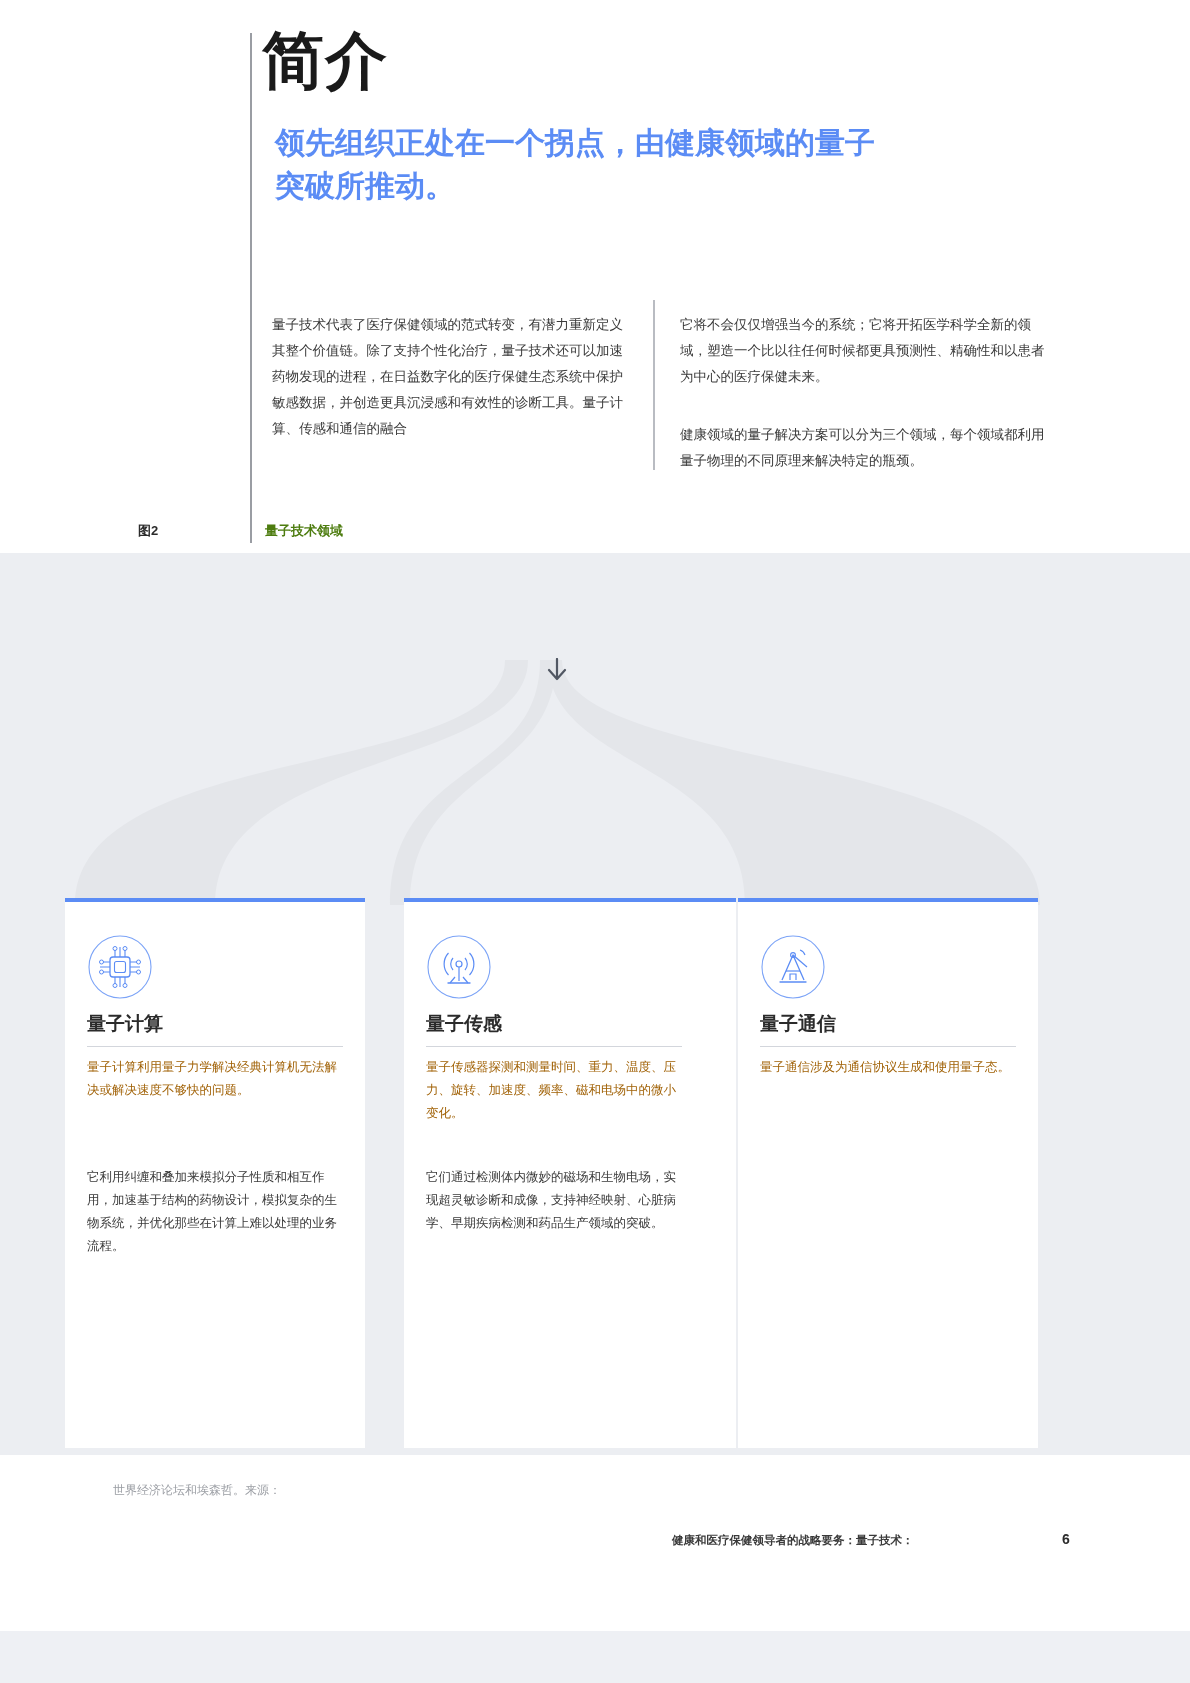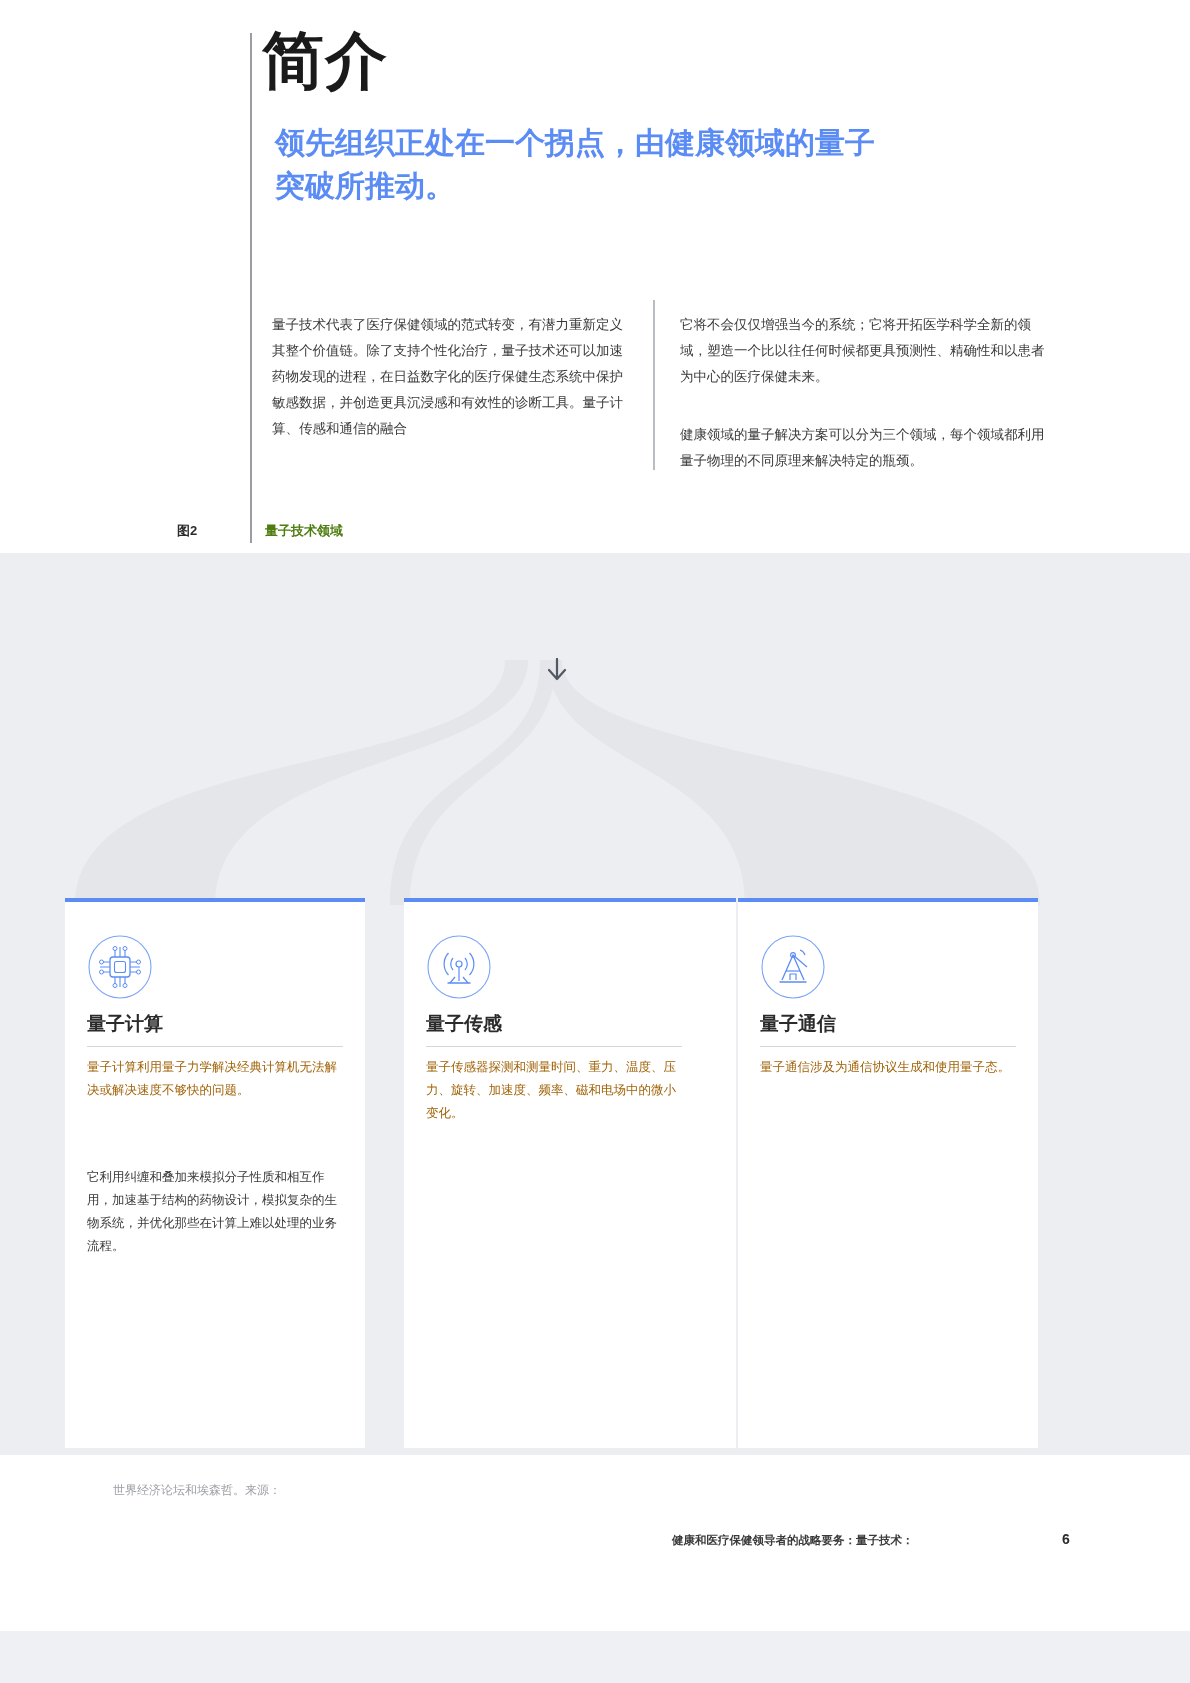--- a/index.html
+++ b/index.html
@@ -23,21 +23,21 @@
   .title{position:absolute;left:262px;top:28px;font-size:62px;font-weight:700;color:#1a1a1a;letter-spacing:1px;line-height:1.05;}
   .subtitle{position:absolute;left:275px;top:122px;width:620px;font-size:30px;font-weight:700;color:#5b8cf5;line-height:1.42;}
 
   
   .col-divider{position:absolute;left:653px;top:300px;width:2px;height:170px;background:#b9bcc2;}
   .intro-left{position:absolute;left:272px;top:312px;width:360px;font-size:13.5px;line-height:1.92;color:#3a3a3a;}
   .intro-right-1{position:absolute;left:680px;top:312px;width:370px;font-size:13.5px;line-height:1.92;color:#3a3a3a;}
   .intro-right-2{position:absolute;left:680px;top:422px;width:370px;font-size:13.5px;line-height:1.92;color:#3a3a3a;}
 
   
-  .fig-num{position:absolute;left:138px;top:522px;font-size:13px;font-weight:700;color:#2b2b2b;margin-left:39px;}
+  .fig-num{position:absolute;left:138px;top:522px;font-size:13px;font-weight:700;color:#2b2b2b;}
   .fig-label{position:absolute;left:265px;top:522px;font-size:13px;font-weight:700;color:#4d7c0f;}
   .root-node{
     position:absolute;left:425px;top:600px;width:265px;height:55px;
     background:#515763;border-radius:28px;
   }
   .root-label{position:absolute;left:26px;top:17px;font-size:16px;font-weight:700;color:#ffffff;letter-spacing:1px;}
   .arrow-down{position:absolute;left:545px;top:658px;width:24px;height:26px;}
 
   .funnel{position:absolute;left:0;top:660px;width:1190px;height:245px;}
 
@@ -121,20 +121,21 @@
       <path d="M39 24 A 9 9 0 0 1 39 36" fill="none" stroke="#5b8cf5" stroke-width="1.2"></path>
       <path d="M22.5 19 A 16 16 0 0 0 22.5 41" fill="none" stroke="#5b8cf5" stroke-width="1.2"></path>
       <path d="M43.5 19 A 16 16 0 0 1 43.5 41" fill="none" stroke="#5b8cf5" stroke-width="1.2"></path>
       <path d="M33 33 L33 47" stroke="#5b8cf5" stroke-width="1.2" fill="none"></path>
       <path d="M22 49 L44 49" stroke="#5b8cf5" stroke-width="1.4" fill="none" stroke-linecap="round"></path>
       <path d="M24 49 L29 43 M42 49 L37 43" stroke="#5b8cf5" stroke-width="1.2" fill="none"></path>
     </svg>
     <div class="card-title">量子传感</div>
     <div class="card-title-rule"></div>
     <div class="card-p1">量子传感器探测和测量时间、重力、温度、压力、旋转、加速度、频率、磁和电场中的微小变化。</div>
+    <div class="card-p2">它们通过检测体内微妙的磁场和生物电场，实现超灵敏诊断和成像，支持神经映射、心脏病学、早期疾病检测和药品生产领域的突破。</div>
   </div>
 
   <div class="card card-3">
     <svg class="card-icon" viewBox="0 0 66 66">
       <circle cx="33" cy="33" r="31" fill="none" stroke="#7ba3f7" stroke-width="1.1"></circle>
       <path d="M22 46 L33 21 L44 46" fill="none" stroke="#5b8cf5" stroke-width="1.3" stroke-linejoin="round"></path>
       <path d="M26 37 L40 37" stroke="#5b8cf5" stroke-width="1.2" fill="none"></path>
       <path d="M30 46 L30 40 L36 40 L36 46" fill="none" stroke="#5b8cf5" stroke-width="1.2"></path>
       <path d="M33 21 L47 33" stroke="#5b8cf5" stroke-width="1.2" fill="none"></path>
       <circle cx="33" cy="21" r="2.4" fill="none" stroke="#5b8cf5" stroke-width="1.1"></circle>

